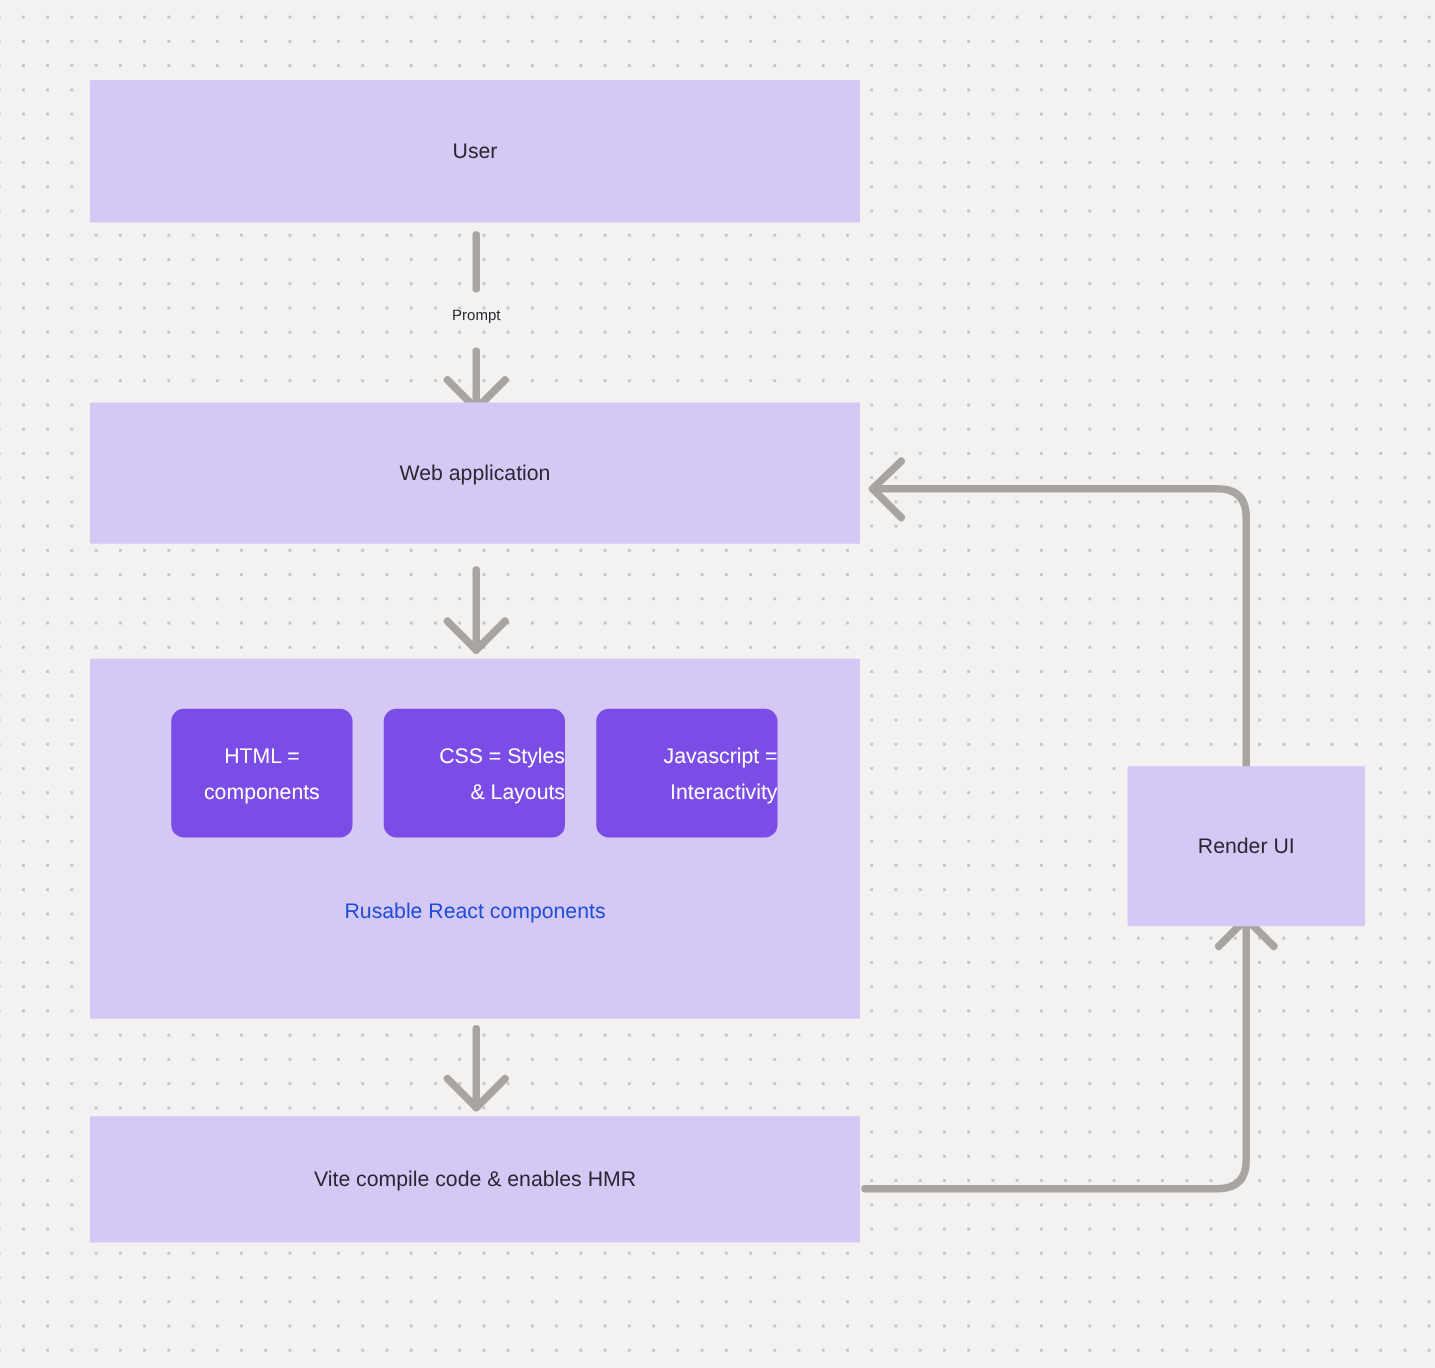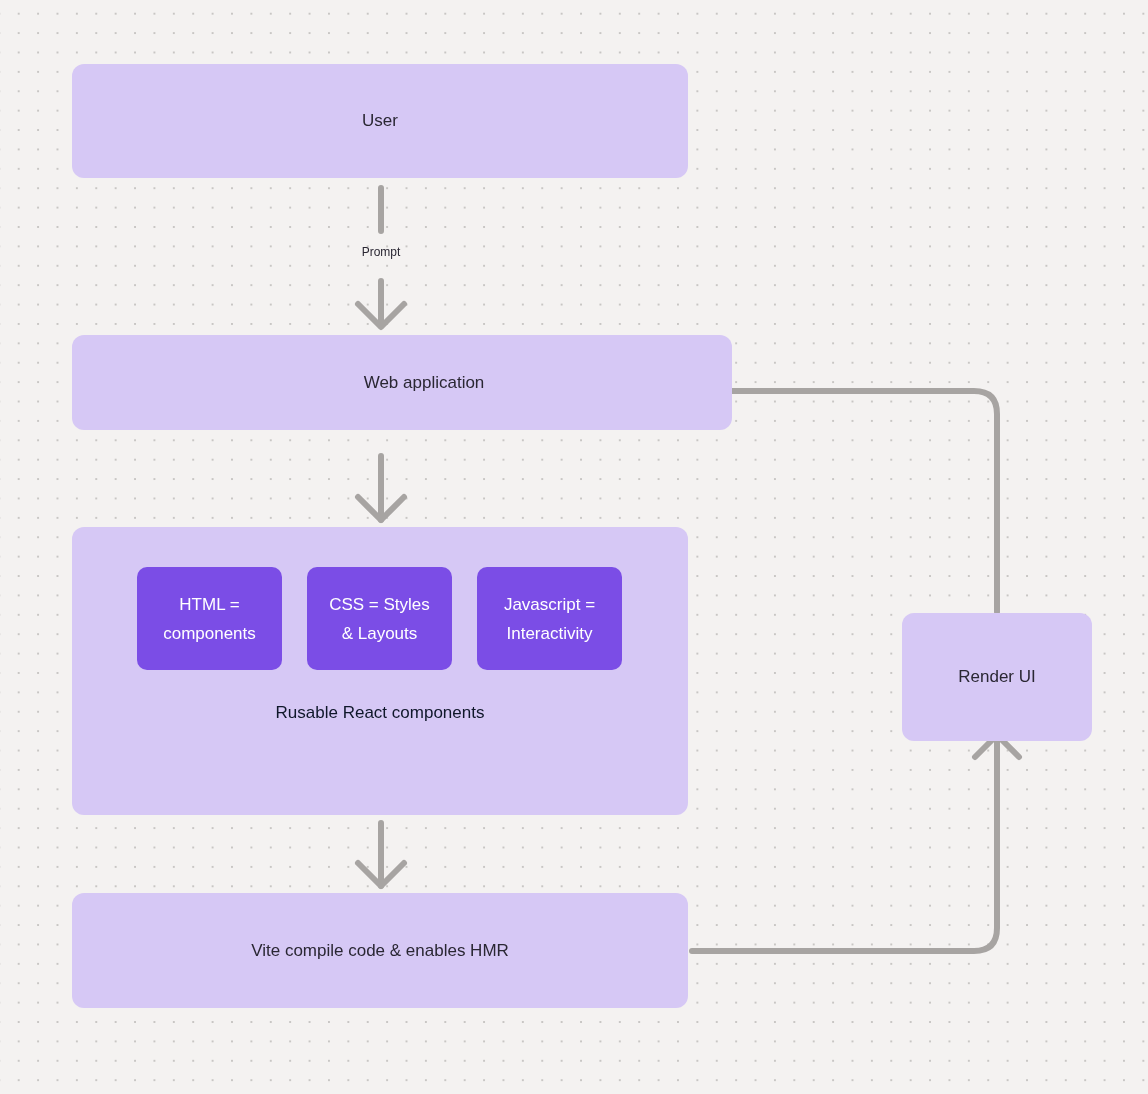--- a/index.html
+++ b/index.html
@@ -14,61 +14,61 @@
     height: 1094px;
     overflow: hidden;
     background-color: #f4f2f1;
     background-image: radial-gradient(circle, #c8c6c4 1.15px, rgba(200,198,196,0) 1.5px);
     background-size: 19.4px 19.4px;
     background-position: 9px 4px;
   }
   .node {
     position: absolute;
     background: #d6c8f5;
-    border-radius: 12px;
+    border-radius: 1px;
     display: flex;
     align-items: center;
     justify-content: center;
     color: #2a2733;
     font-size: 17px;
     text-align: center;
   }
   .node-user        { left: 72px;  top: 64px;  width: 616px; height: 114px; }
-  .node-webapp      { left: 72px;  top: 335px; width: 616px; height: 95px; padding-left: 44px; }
+  .node-webapp      { left: 72px;  top: 322px; width: 616px; height: 113px; }
   .node-components  { left: 72px;  top: 527px; width: 616px; height: 288px; display: block; }
-  .node-vite        { left: 72px;  top: 893px; width: 616px; height: 115px; }
+  .node-vite        { left: 72px;  top: 893px; width: 616px; height: 101px; }
   .node-renderui    { left: 902px; top: 613px; width: 190px; height: 128px; }
 
   .subnode {
     position: absolute;
     top: 40px;
     width: 145px;
     height: 103px;
     background: #7b4de6;
     border-radius: 10px;
     color: #ffffff;
     font-size: 17px;
     line-height: 29px;
     text-align: center;
     display: flex;
     flex-direction: column;
     align-items: center;
     justify-content: center;
   }
   .subnode-html { left: 65px;  }
-  .subnode-css  { left: 235px; }
-  .subnode-js   { left: 405px; }
+  .subnode-css  { left: 235px; align-items: flex-end; }
+  .subnode-js   { left: 405px; align-items: flex-end; }
 
   .components-label {
     position: absolute;
     left: 0;
     right: 0;
-    top: 176px;
+    top: 192px;
     text-align: center;
-    color: #0f172a;
+    color: #1d4ed8;
     font-size: 17px;
   }
 
   .edge-label {
     position: absolute;
     left: 321px;
     top: 245px;
     width: 120px;
     text-align: center;
     color: #2a2733;

